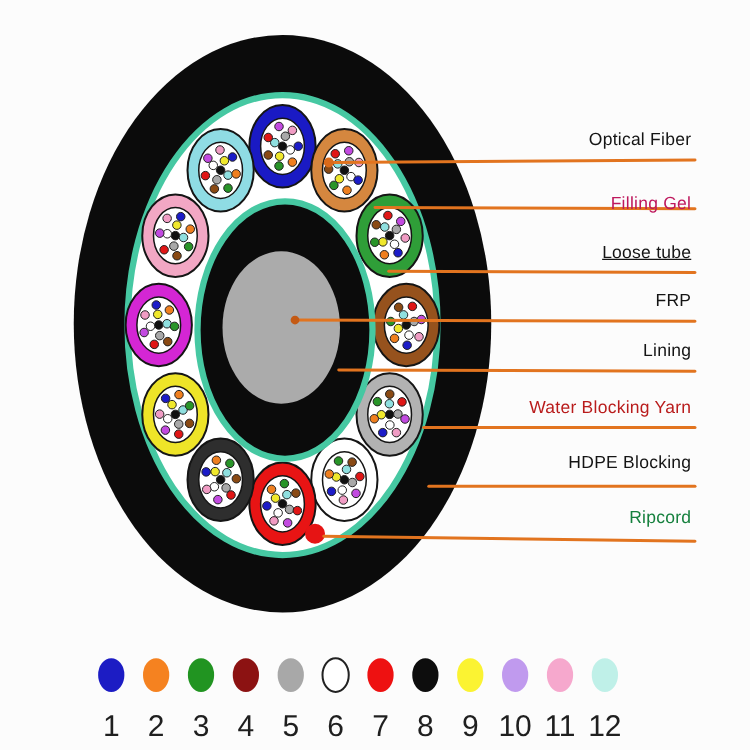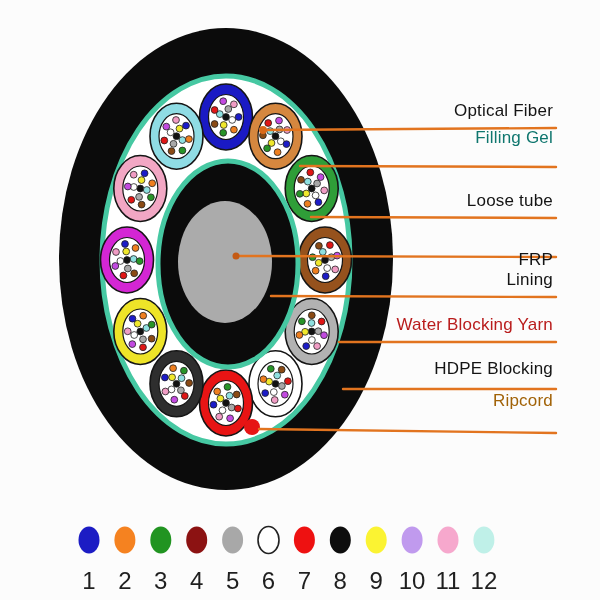--- a/index.html
+++ b/index.html
@@ -9,21 +9,21 @@
     background:#fcfcfc;
     overflow:hidden;
     font-family:"Liberation Sans", sans-serif;
   }
   #diagram-svg{position:absolute;left:0;top:0;}
   .callout-label{
     position:absolute;
     right:47px;
     text-align:left;
     white-space:nowrap;
-    font-size:17px;
+    font-size:14px;
     line-height:20px;
     color:#141414;
     letter-spacing:0.2px;
   }
 </style>
 </head>
 <body>
 
 <div class="stage">
   <svg id="diagram-svg" width="600" height="600" viewBox="0 0 600 600">
@@ -255,21 +255,21 @@
       <ellipse cx="412.1" cy="540" rx="10.5" ry="13.5" fill="#c09aee" stroke="none" stroke-width="0"></ellipse>
       <text x="412.1" y="589" text-anchor="middle" fill="#1f1f1f" font-size="24" font-family="&quot;Liberation Sans&quot;, sans-serif">10</text>
       <ellipse cx="448.0" cy="540" rx="10.5" ry="13.5" fill="#f6a8cd" stroke="none" stroke-width="0"></ellipse>
       <text x="448.0" y="589" text-anchor="middle" fill="#1f1f1f" font-size="24" font-family="&quot;Liberation Sans&quot;, sans-serif">11</text>
       <ellipse cx="483.9" cy="540" rx="10.5" ry="13.5" fill="#bff0e8" stroke="none" stroke-width="0"></ellipse>
       <text x="483.9" y="589" text-anchor="middle" fill="#1f1f1f" font-size="24" font-family="&quot;Liberation Sans&quot;, sans-serif">12</text>
     </svg>
 
   <div id="callout-labels">
     <div class="callout-label" style="top: 101px; color: rgb(20, 20, 20);">Optical Fiber</div>
-    <div class="callout-label" style="top: 128px; color: #0f766e;">Filling Gel</div>
-    <div class="callout-label" style="top: 191px; color: rgb(20, 20, 20);">Loose tube</div>
-    <div class="callout-label" style="top: 230px; color: rgb(20, 20, 20); margin-top: 20px;">FRP</div>
+    <div class="callout-label" style="top: 152px; color: #be185d;">Filling Gel</div>
+    <div class="callout-label" style="top: 191px; color: rgb(20, 20, 20); text-decoration: underline;">Loose tube</div>
+    <div class="callout-label" style="top: 230px; color: rgb(20, 20, 20);">FRP</div>
     <div class="callout-label" style="top: 270px; color: rgb(20, 20, 20);">Lining</div>
     <div class="callout-label" style="top: 315px; color: #b91c1c;">Water Blocking Yarn</div>
     <div class="callout-label" style="top: 359px; color: rgb(20, 20, 20);">HDPE Blocking</div>
-    <div class="callout-label" style="top: 391px; color: #a16207;">Ripcord</div>
+    <div class="callout-label" style="top: 403px; color: #15803d;">Ripcord</div>
   </div>
 </div>
 
 </body></html>

